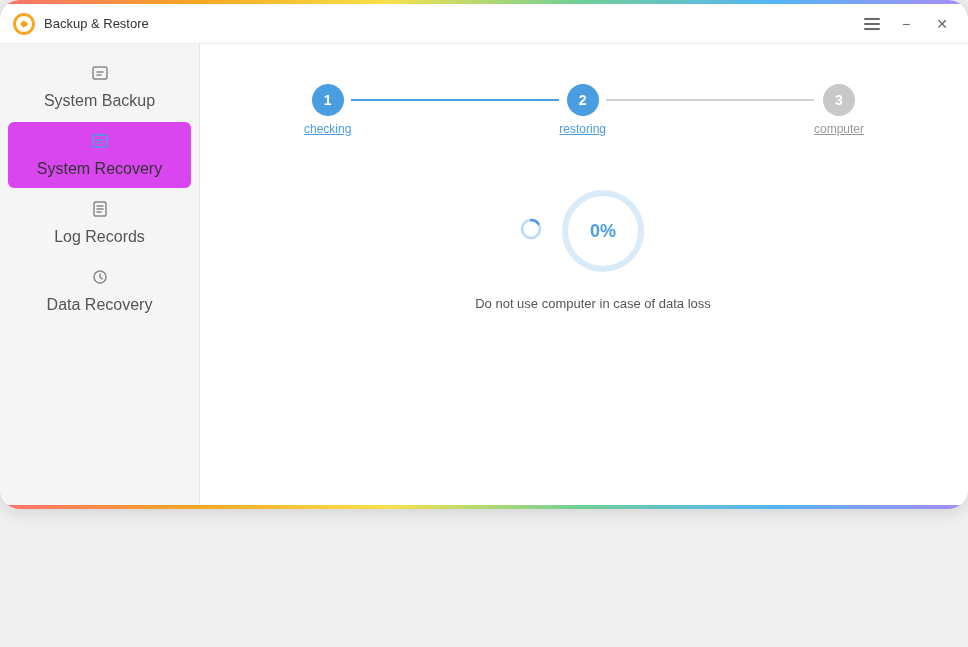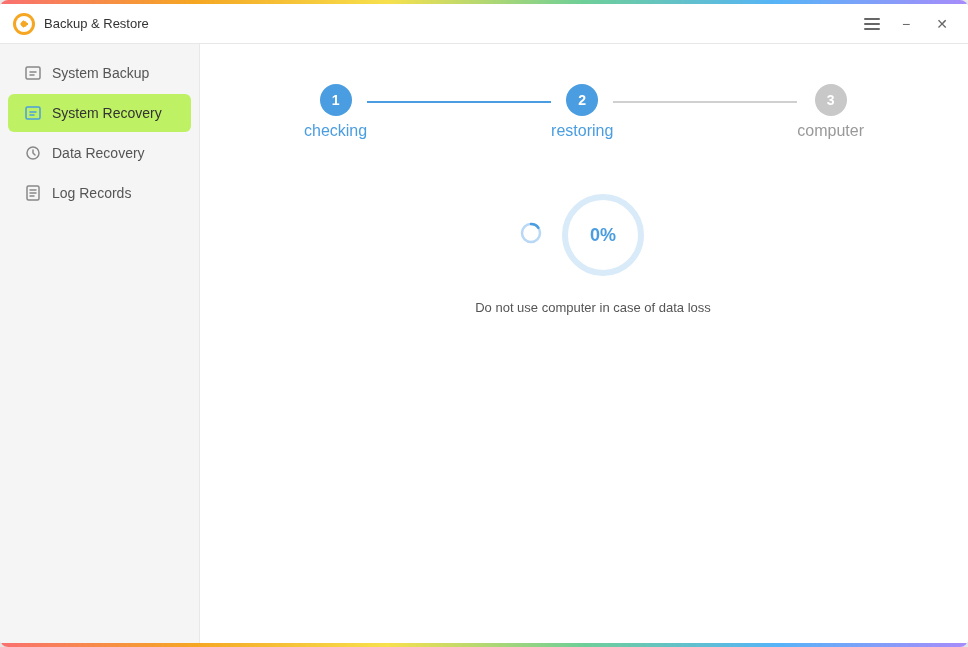--- a/index.html
+++ b/index.html
@@ -6,23 +6,23 @@
     body {
       font-family: -apple-system, BlinkMacSystemFont, 'Segoe UI', sans-serif;
       background: #f0f0f0;
       width: 968px;
       height: 647px;
       overflow: hidden;
     }
 
     .window {
       width: 968px;
-      height: 647px;
+      height: 509px;
       background: #fff;
-      border-radius: 8px;
+      border-radius: 20px;
       overflow: hidden;
       display: flex;
       flex-direction: column;
       box-shadow: 0 2px 20px rgba(0,0,0,0.15);
     }
 
     
     .titlebar {
       height: 40px;
       background: #fff;
@@ -95,26 +95,27 @@
       flex-shrink: 0;
     }
     .sidebar-item {
       display: flex;
       align-items: center;
       gap: 10px;
       padding: 10px 16px;
       cursor: pointer;
       border-radius: 6px;
       margin: 2px 8px;
-      font-size: 14px;
+      font-size: 16px;
       color: #555;
       transition: background 0.1s;
+      flex-direction: column;
     }
     .sidebar-item.active {
-      background: #bef264;
+      background: #d946ef;
       color: #333;
       font-weight: 500;
     }
     .sidebar-icon {
       width: 18px;
       height: 18px;
       flex-shrink: 0;
       display: flex;
       align-items: center;
       justify-content: center;
@@ -153,22 +154,23 @@
       font-size: 14px;
       font-weight: 600;
       color: #fff;
       background: #4a9de0;
     }
     .step-circle.inactive {
       background: #c8c8c8;
       color: #fff;
     }
     .step-label {
-      font-size: 16px;
+      font-size: 12px;
       color: #4a9de0;
+      text-decoration: underline;
     }
     .step-label.inactive {
       color: #999;
     }
     .step-line {
       flex: 1;
       height: 2px;
       background: #4a9de0;
       margin-bottom: 20px;
     }
@@ -292,35 +294,35 @@
             <path d="M6 8h6M6 11h4" stroke="#4a9de0" stroke-width="1.5" stroke-linecap="round"></path>
           </svg>
         </span>
         <span>System Recovery</span>
       </div>
 
 
       <div class="sidebar-item">
         <span class="sidebar-icon">
           <svg width="18" height="18" viewBox="0 0 18 18" fill="none">
+            <rect x="3" y="2" width="12" height="14" rx="1.5" stroke="#888" stroke-width="1.5" fill="none"></rect>
+            <path d="M6 6h6M6 9h6M6 12h4" stroke="#888" stroke-width="1.5" stroke-linecap="round"></path>
+          </svg>
+        </span>
+        <span>Log Records</span>
+      </div>
+
+      <div class="sidebar-item">
+        <span class="sidebar-icon">
+          <svg width="18" height="18" viewBox="0 0 18 18" fill="none">
             <circle cx="9" cy="9" r="6" stroke="#888" stroke-width="1.5" fill="none"></circle>
             <path d="M9 6v3l2 2" stroke="#888" stroke-width="1.5" stroke-linecap="round"></path>
           </svg>
         </span>
         <span>Data Recovery</span>
-      </div>
-
-      <div class="sidebar-item">
-        <span class="sidebar-icon">
-          <svg width="18" height="18" viewBox="0 0 18 18" fill="none">
-            <rect x="3" y="2" width="12" height="14" rx="1.5" stroke="#888" stroke-width="1.5" fill="none"></rect>
-            <path d="M6 6h6M6 9h6M6 12h4" stroke="#888" stroke-width="1.5" stroke-linecap="round"></path>
-          </svg>
-        </span>
-        <span>Log Records</span>
       </div>
 
     </div>
 
     <div class="content">
 
       <div class="steps-container">
 
         <div class="step">
           <div class="step-circle">

